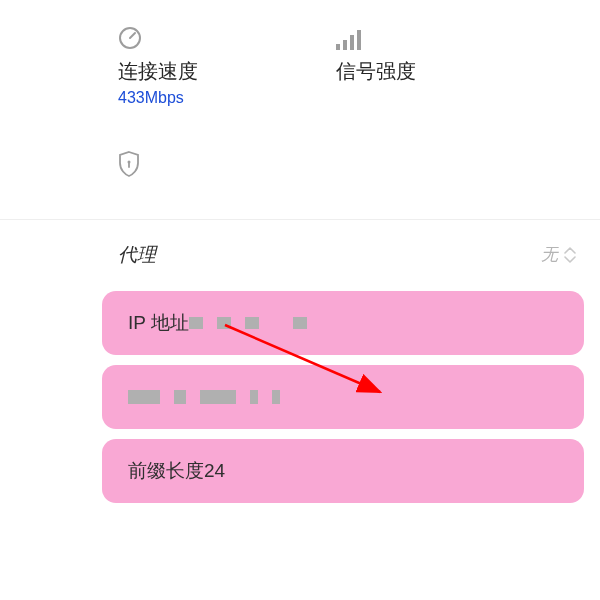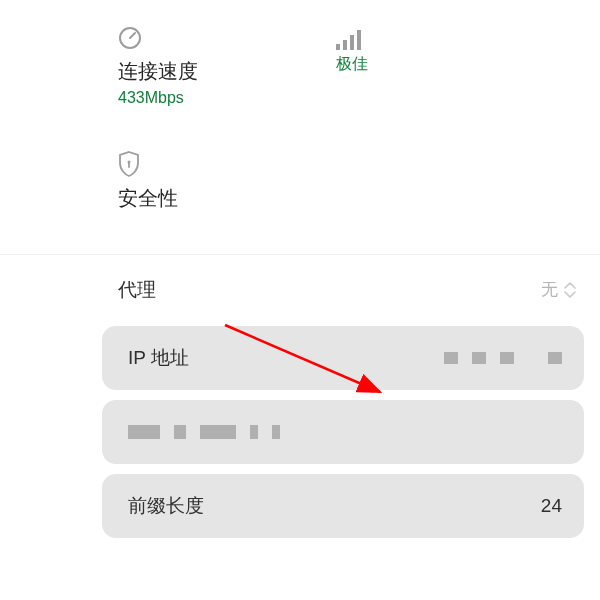--- a/index.html
+++ b/index.html
@@ -31,38 +31,39 @@
     }
     .info-icon svg { display: block; }
     .info-label {
       font-size: 20px;
       color: #262626;
       margin-top: 8px;
       font-weight: 500;
     }
     .info-value {
       font-size: 16px;
-      color: #15803d;
+      color: #1d4ed8;
       margin-top: 4px;
     }
     .security-block {
       margin-top: 42px;
     }
 
     
     .list-section {
       margin-top: 42px;
     }
     .list-row {
       height: 62px;
       padding: 8px 24px 0 118px;
       display: flex;
       align-items: center;
       justify-content: space-between;
       border-top: 1px solid #eeeeee;
+      font-style: italic;
     }
     .list-row .label {
       font-size: 19px;
       color: #303030;
     }
     .list-row .value-wrap {
       display: flex;
       align-items: center;
       gap: 6px;
       color: #b4b4b4;
@@ -77,27 +78,26 @@
     .stepper svg { display: block; }
 
     
     .cards-section {
       padding: 10px 16px 0 102px;
       display: flex;
       flex-direction: column;
       gap: 10px;
     }
     .field-card {
-      background: #e5e5e5;
+      background: #f9a8d4;
       border-radius: 14px;
       height: 64px;
       padding: 0 22px 0 26px;
       display: flex;
       align-items: center;
-      justify-content: space-between;
     }
     .field-card .card-label {
       font-size: 19px;
       color: #303030;
     }
     .field-card .card-value {
       font-size: 19px;
       color: #303030;
     }
 
@@ -137,33 +137,32 @@
     </div>
     <div class="info-cell">
       <span class="info-icon">
         <svg width="26" height="20" viewBox="0 0 26 20">
           <rect x="0" y="14" width="4" height="6" fill="#9d9d9d"></rect>
           <rect x="7" y="10" width="4" height="10" fill="#9d9d9d"></rect>
           <rect x="14" y="5" width="4" height="15" fill="#9d9d9d"></rect>
           <rect x="21" y="0" width="4" height="20" fill="#9d9d9d"></rect>
         </svg>
       </span>
-      <div class="info-value">极佳</div>
+      <div class="info-label">信号强度</div>
     </div>
   </div>
 
   <div class="security-block">
     <span class="info-icon">
       <svg width="22" height="26" viewBox="0 0 22 26" fill="none" stroke="#9d9d9d" stroke-width="1.8">
         <path d="M11 1 L20 4 V12 C20 19 15 23.5 11 25 C7 23.5 2 19 2 12 V4 Z"></path>
         <circle cx="11" cy="11" r="1.5" fill="#9d9d9d" stroke="none"></circle>
         <line x1="11" y1="12.5" x2="11" y2="16" stroke-linecap="round"></line>
       </svg>
     </span>
-    <div class="info-label">安全性</div>
   </div>
 </div>
 
 <div class="list-section">
 
   <div class="list-row">
     <span class="label">代理</span>
     <span class="value-wrap">
       <span>无</span>
       <span class="stepper">

